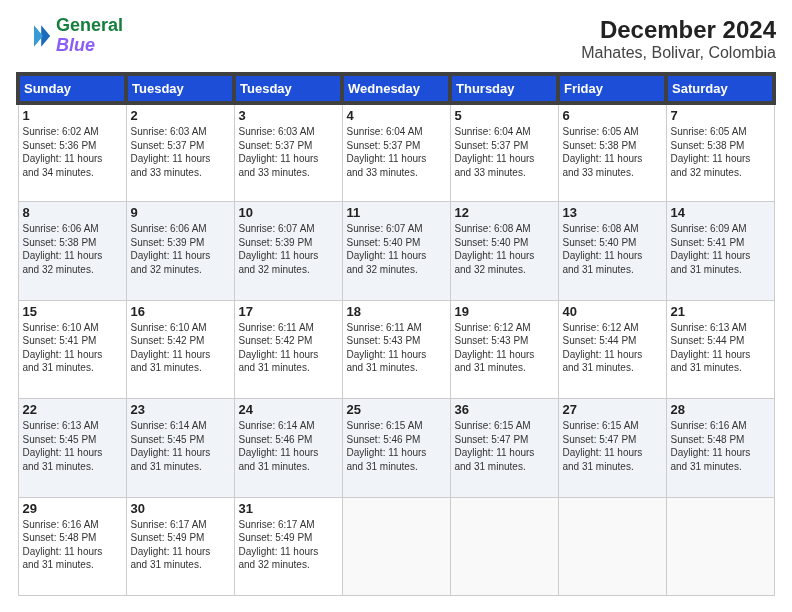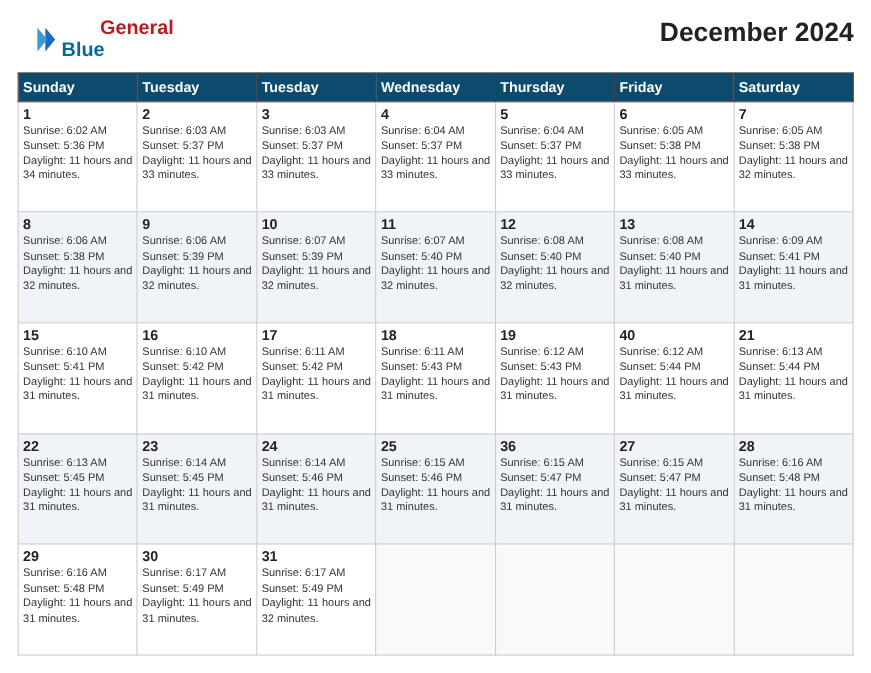--- a/index.html
+++ b/index.html
@@ -29,27 +29,27 @@
       gap: 4px;
     }
     .logo-text {
       display: flex;
       flex-direction: column;
       line-height: 1.1;
     }
     .logo-general {
       font-size: 18px;
       font-weight: bold;
-      color: #b91c1c;
-      margin-left: 35px;
+      color: #15803d;
     }
     .logo-blue {
       font-size: 18px;
       font-weight: bold;
-      color: #0369a1;
+      color: #8b5cf6;
+      font-style: italic;
     }
     .logo-icon {
       width: 36px;
       height: 36px;
     }
     .title-section {
       text-align: right;
     }
     .month-title {
       font-size: 24px;
@@ -60,27 +60,27 @@
       font-size: 16px;
       color: #444;
     }
     .calendar {
       flex: 1;
       border-collapse: collapse;
       width: 100%;
       font-size: 10.5px;
     }
     .calendar th {
-      background: #0c4a6e;
+      background: #1d4ed8;
       color: #fff;
       padding: 5px 4px;
       text-align: left;
       font-size: 13px;
       font-weight: bold;
-      border: 1px solid #404040;
+      border: 4px solid #404040;
     }
     .calendar td {
       border: 1px solid #ccc;
       vertical-align: top;
       padding: 3px 4px;
       width: calc(100%/7);
       height: 88px;
     }
     .calendar tr:nth-child(even) td {
       background: #f0f4f8;
@@ -114,20 +114,21 @@
         <polygon points="28,8 38,20 28,32" fill="#1a6bbd"></polygon>
         <polygon points="20,8 30,20 20,32" fill="#3a9ad4"></polygon>
       </svg>
       <div class="logo-text">
         <span class="logo-general">General</span>
         <span class="logo-blue">Blue</span>
       </div>
     </div>
     <div class="title-section">
       <div class="month-title">December 2024</div>
+      <div class="location">Mahates, Bolivar, Colombia</div>
     </div>
   </div>
 
   <table class="calendar">
     <thead>
       <tr>
       <th>Sunday</th>
           <th>Tuesday</th>
           <th>Tuesday</th>
           <th>Wednesday</th>

